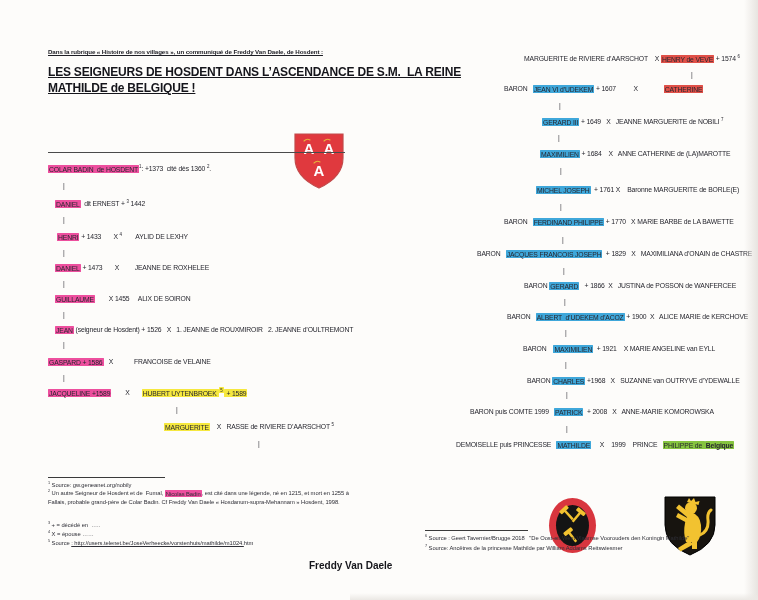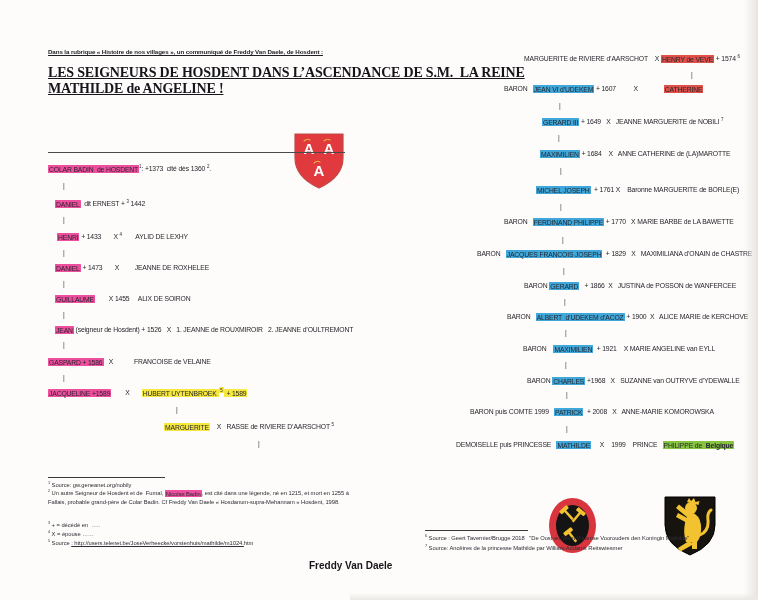--- a/index.html
+++ b/index.html
@@ -7,21 +7,21 @@
     position:relative;width:758px;height:600px;margin:0 auto;
     background:#fdfcfa;overflow:hidden;
     font-family:"Liberation Sans", sans-serif;color:#2a2a32;
   }
   .scan-edge-right{position:absolute;top:0;right:0;width:14px;height:100%;
     background:linear-gradient(to right,rgba(222,219,214,0),#e7e4e0);}
   .scan-edge-bottom{position:absolute;left:350px;right:0;bottom:0;height:7px;
     background:linear-gradient(to bottom,rgba(222,219,214,0),#ebe8e4);}
   .abs{position:absolute;white-space:pre;}
   .rubric{font-size:6.2px;font-weight:bold;text-decoration:underline;letter-spacing:-0.1px;color:#1d1d24;}
-  .title{font-size:14px;font-weight:bold;text-decoration:underline;letter-spacing:-0.2px;color:#15151b;font-family:Liberation Serif, serif;}
+  .title{font-size:12px;font-weight:bold;text-decoration:underline;letter-spacing:-0.2px;color:#15151b;}
   .row{font-size:6.8px;letter-spacing:-0.15px;line-height:9px;color:#26262e;}
   .conn{font-size:6.8px;color:#33333b;}
   .fn{font-size:5.8px;letter-spacing:-0.05px;color:#2e2e36;}
   .footer-sig{font-size:10px;font-weight:bold;color:#15151b;}
   .hrule{position:absolute;height:1px;background:#4a4a4a;}
   .fnrule{position:absolute;height:1px;background:#3a3a3a;}
   sup{font-size:0.65em;line-height:0;}
   .hl{padding:0.5px 1px;border-radius:0.5px;}
   .hl-pink{background:var(--hl-pink);}
   .hl-yellow{background:var(--hl-yellow);}
@@ -32,21 +32,21 @@
   .u{text-decoration:underline;}
   svg{display:block;}
 </style>
 </head>
 <body>
 
 <div class="canvas">
 
   <div class="abs rubric" style="left:48px;top:48px;">Dans la rubrique « Histoire de nos villages », un communiqué de Freddy Van Daele, de Hosdent :</div>
   <div class="abs title" style="left:48px;top:65px;">LES SEIGNEURS DE HOSDENT DANS L’ASCENDANCE DE S.M.  LA REINE</div>
-  <div class="abs title" style="left:48px;top:81px;">MATHILDE de ANGELINE !</div>
+  <div class="abs title" style="left:48px;top:81px;">MATHILDE de BELGIQUE !</div>
 
   <div class="abs" style="left:292px;top:96px;">
     <svg width="54" height="58" viewBox="0 0 54 58">
       <path d="M3,2 H51 V26 Q51,45 27,56 Q3,45 3,26 Z" fill="#e0393e" stroke="#c24a4a" stroke-width="1.2"></path>
       <g fill="#ffffff" font-family="Liberation Sans, sans-serif" font-weight="bold" font-size="15" text-anchor="middle">
         <text x="17" y="22">A</text>
         <text x="37" y="22">A</text>
         <text x="27" y="44">A</text>
       </g>
       <g stroke="#e8b23c" stroke-width="1.1" fill="none" stroke-linecap="round">

